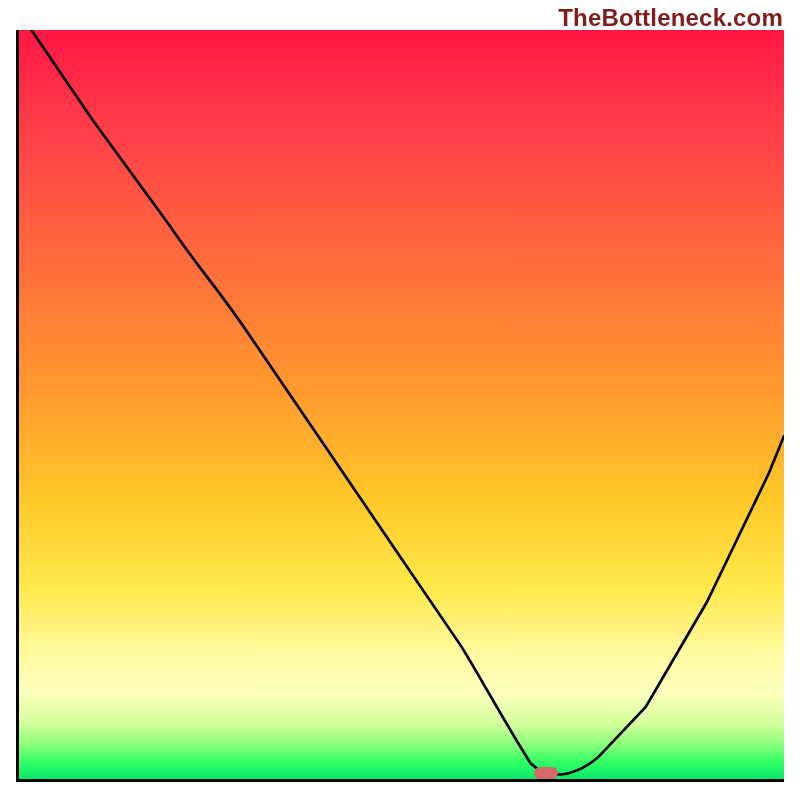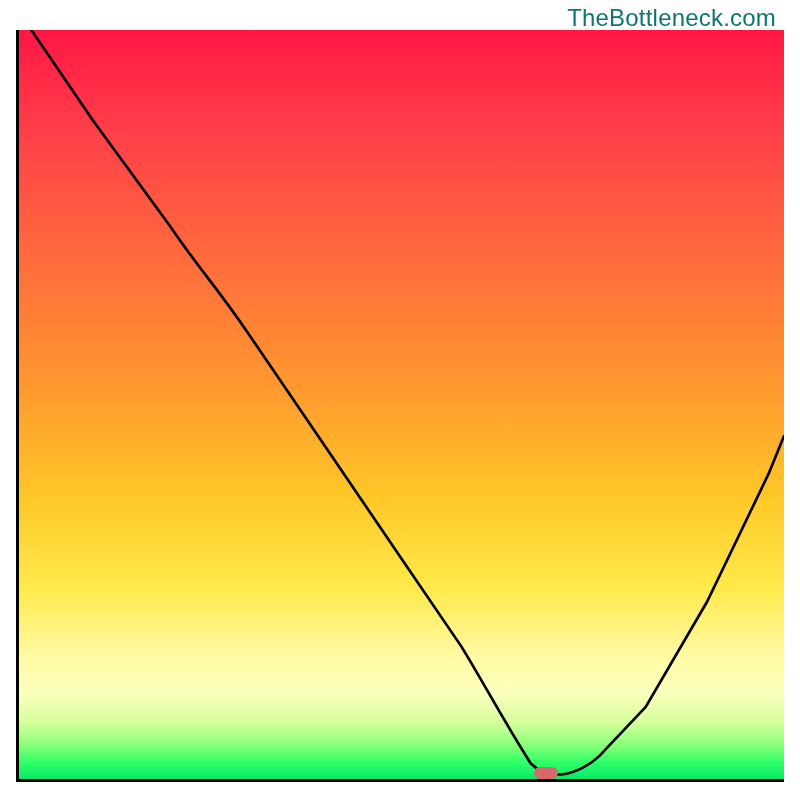--- a/index.html
+++ b/index.html
@@ -12,24 +12,24 @@
     background: #ffffff;
   }
   .chart-wrap {
     position: relative;
     width: 800px;
     height: 800px;
   }
   .watermark {
     position: absolute;
     top: 4px;
-    right: 24px;
-    color: #0f766e;
+    right: 17px;
+    color: #7f1d1d;
     font-size: 24px;
-    font-weight: 400;
+    font-weight: 700;
     letter-spacing: 0.2px;
     z-index: 10;
     user-select: none;
   }
   .plot-area {
     position: absolute;
     left: 16px;
     top: 30px;
     width: 768px;   
     height: 752px;  

